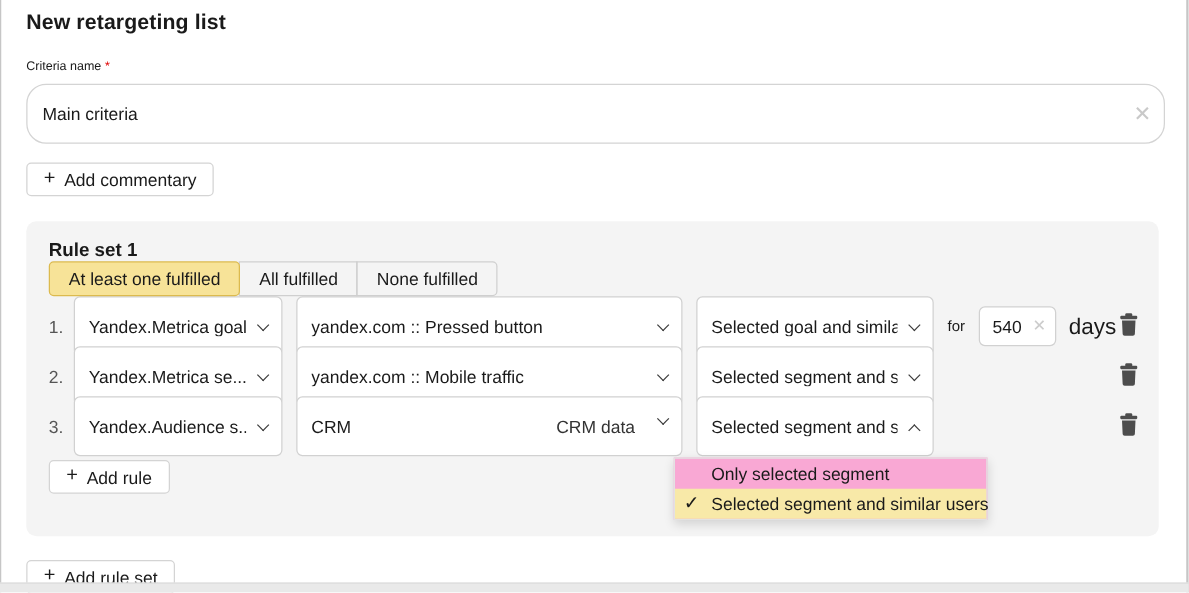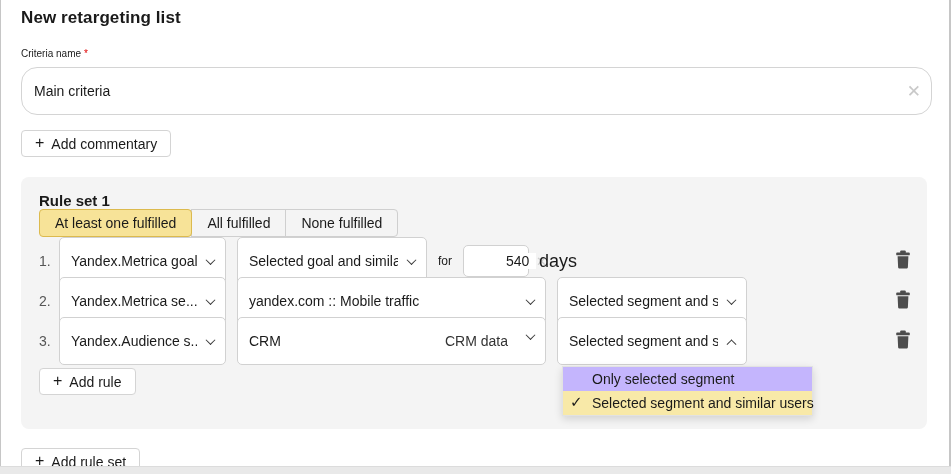--- a/index.html
+++ b/index.html
@@ -90,34 +90,34 @@
   }
   .chev.up { transform:rotate(-135deg) translate(-2px,-2px); }
   .for-label { margin-left:11px; font-size:12px; }
   .days-input-wrap {
     margin-left:11px; width:66px; height:32px;
     border:1px solid #d1d1d1; border-radius:5px; background:#fff;
     display:flex; align-items:center; padding:0 7px 0 10px;
   }
   .days-input {
     border:0; outline:0; width:30px;
-    font:14px "Liberation Sans","DejaVu Sans",sans-serif; color:#1a1a1a;margin-left:32px;
+    font:14px "Liberation Sans","DejaVu Sans",sans-serif; color:#1a1a1a;
   }
   .days-clear { color:#cccccc; font-size:13px; margin-left:auto; cursor:pointer; user-select:none; }
   .days-label { margin-left:10px; font-size:18px; }
   .trash-btn {
     margin-left:auto; margin-right:6px;
     background:none; border:0; cursor:pointer; padding:2px;
     display:flex; align-items:center;
   }
   .add-rule { margin-top:11px; }
   .add-rule-set { margin-top:19px; }
   .dropdown-menu {
-    position:absolute; left:561px; top:366px; width:251px;
-    background:#c4b5fd; border:1px solid #e2e2e2;
+    position:absolute; left:538px; top:366px; width:251px;
+    background:#f9a8d4; border:1px solid #e2e2e2;
     box-shadow:0 3px 8px rgba(0,0,0,.14);
     z-index:5;
   }
   .dropdown-option {
     height:24px; display:flex; align-items:center;
     padding-left:29px; font-size:14px; cursor:pointer; position:relative; white-space:nowrap;
   }
   .dropdown-option.selected { background:#f8e9a8; }
   .dropdown-option .check {
     position:absolute; left:7px; top:2px; font-size:15px; color:#1a1a1a;
@@ -151,20 +151,24 @@
       <div class="tab selected">At least one fulfilled</div>
       <div class="tab">All fulfilled</div>
       <div class="tab">None fulfilled</div>
     </div>
 
     
     <div class="rule-row">
       <span class="rule-num">1.</span>
       <div class="select sel-source">
         <span class="sel-text">Yandex.Metrica goal</span>
+        <span class="chev"></span>
+      </div>
+      <div class="select sel-item">
+        <span class="sel-text">yandex.com :: Pressed button</span>
         <span class="chev"></span>
       </div>
       <div class="select sel-aud">
         <span class="sel-text">Selected goal and simila...</span>
         <span class="chev"></span>
       </div>
       <span class="for-label">for</span>
       <div class="days-input-wrap">
         <input class="days-input" type="text" value="540" style="">
         <span class="days-clear">✕</span>

